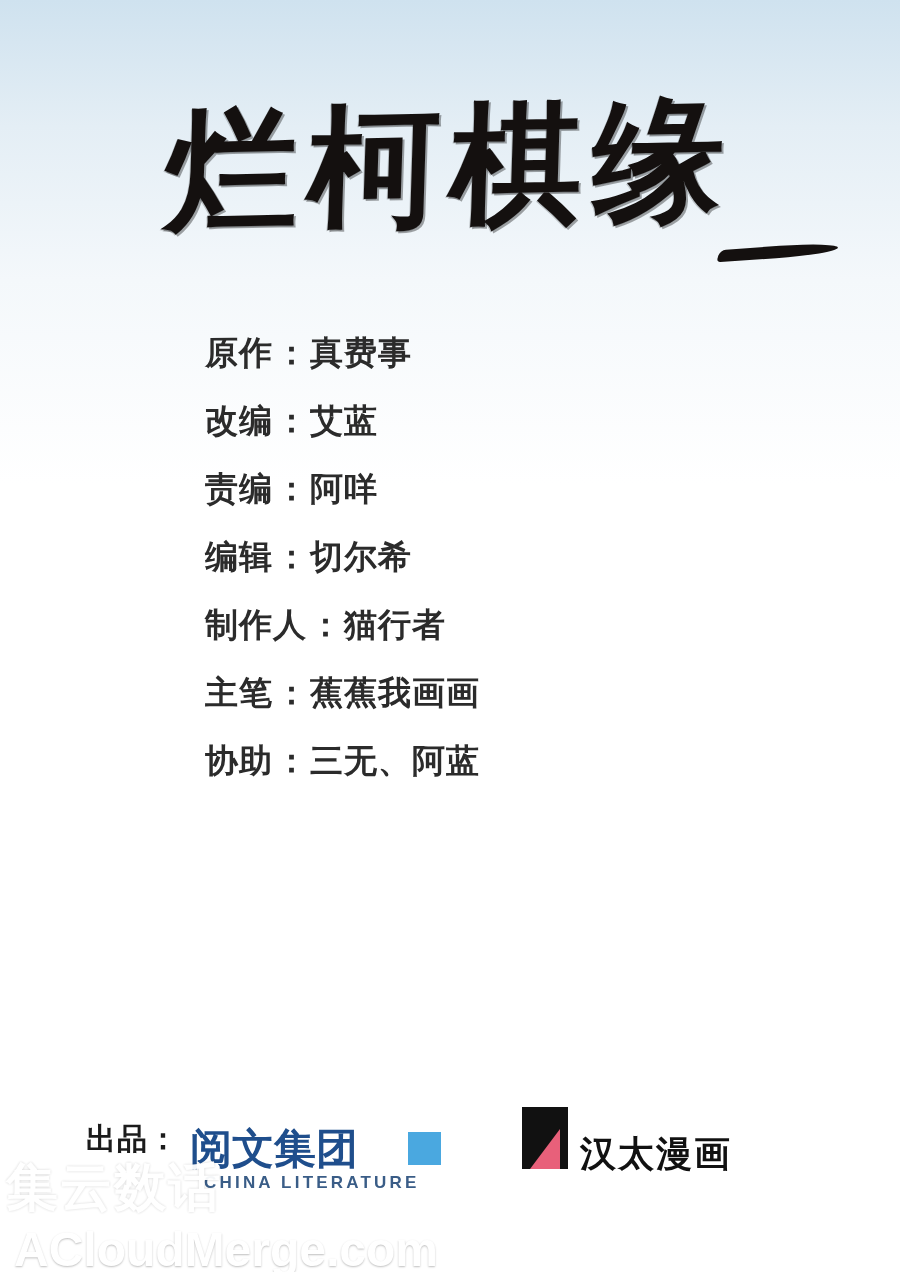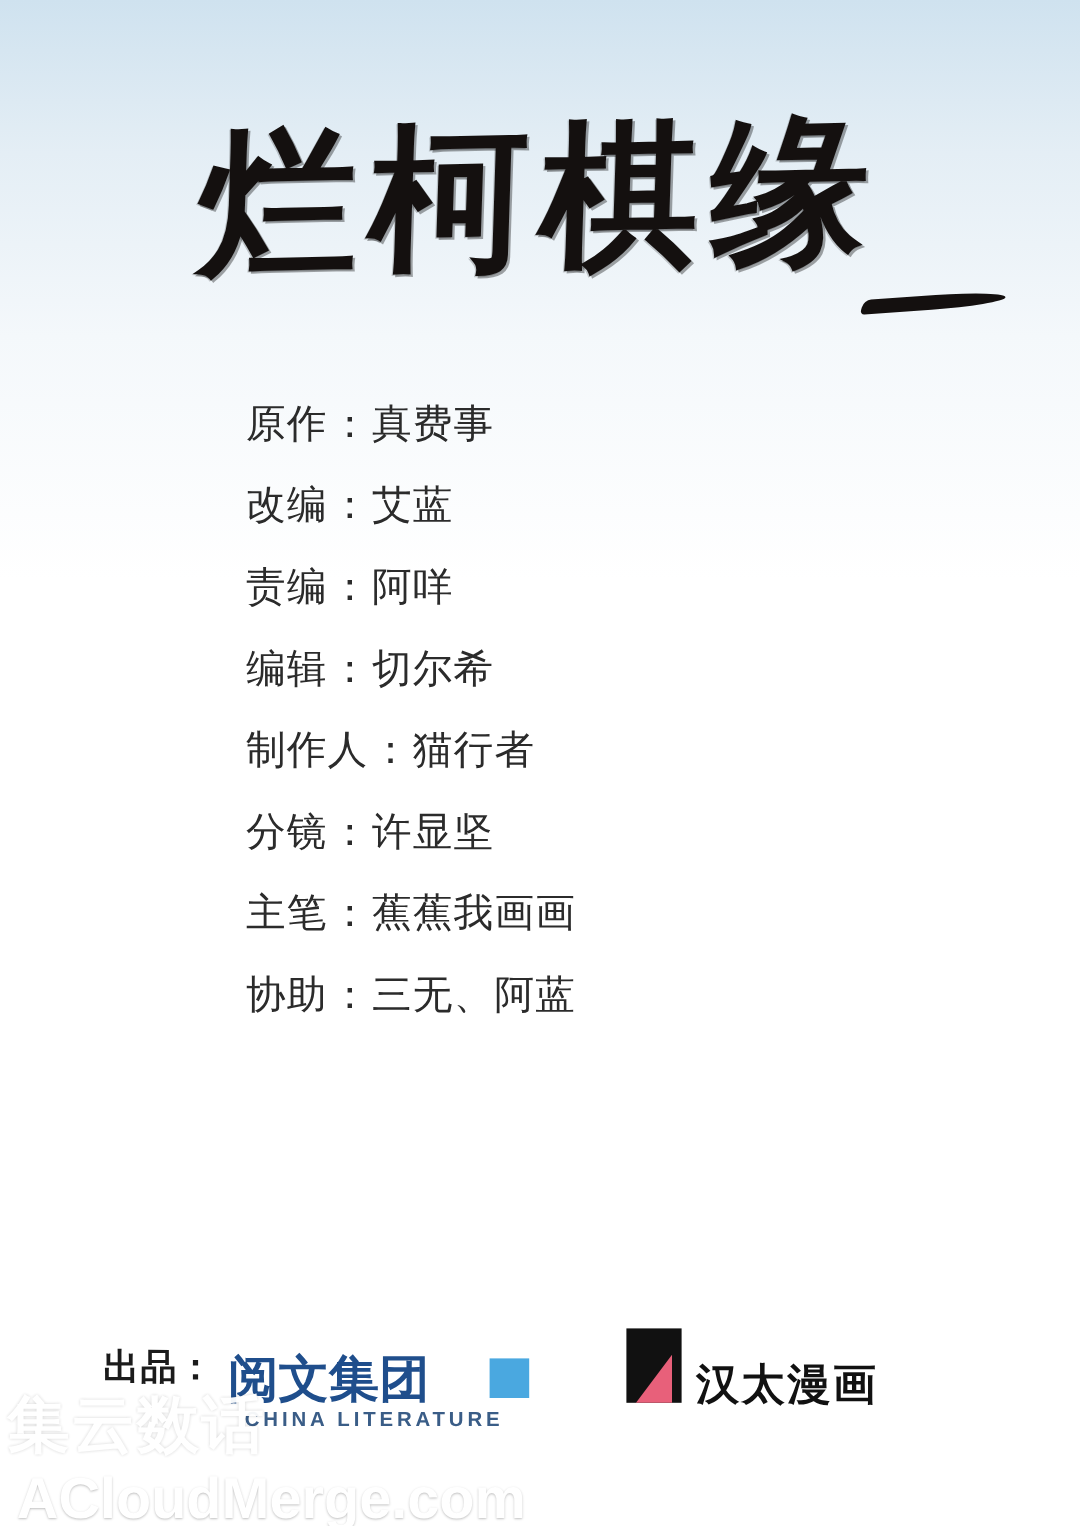--- a/index.html
+++ b/index.html
@@ -51,21 +51,21 @@
   
   .credits {
     position: absolute;
     left: 205px;
     top: 336px;
     width: 620px;
   }
   .credit-row {
     font-size: 33px;
     color: #2b2b2b;
-    font-weight: normal;
+    font-weight: bold;
     line-height: 1;
     margin-bottom: 35px;
     white-space: nowrap;
   }
   .credit-role {
     letter-spacing: 1px;
   }
   .credit-sep {
     padding: 0 2px;
   }
@@ -232,23 +232,20 @@
     <div class="credit-row">
       <span class="credit-role">责编</span><span class="credit-sep">：</span><span class="credit-name">阿咩</span>
     </div>
     <div class="credit-row">
       <span class="credit-role">编辑</span><span class="credit-sep">：</span><span class="credit-name">切尔希</span>
     </div>
     <div class="credit-row">
       <span class="credit-role">制作人</span><span class="credit-sep">：</span><span class="credit-name">猫行者</span>
     </div>
     <div class="credit-row">
-      <span class="credit-role">分镜</span><span class="credit-sep">：</span><span class="credit-name">许显坚</span>
-    </div>
-    <div class="credit-row">
       <span class="credit-role">主笔</span><span class="credit-sep">：</span><span class="credit-name">蕉蕉我画画</span>
     </div>
     <div class="credit-row">
       <span class="credit-role">协助</span><span class="credit-sep">：</span><span class="credit-name">三无、阿蓝</span>
     </div>
   </div>
 
 
   <div class="footer">
     <div class="produced-by">出品：</div>

